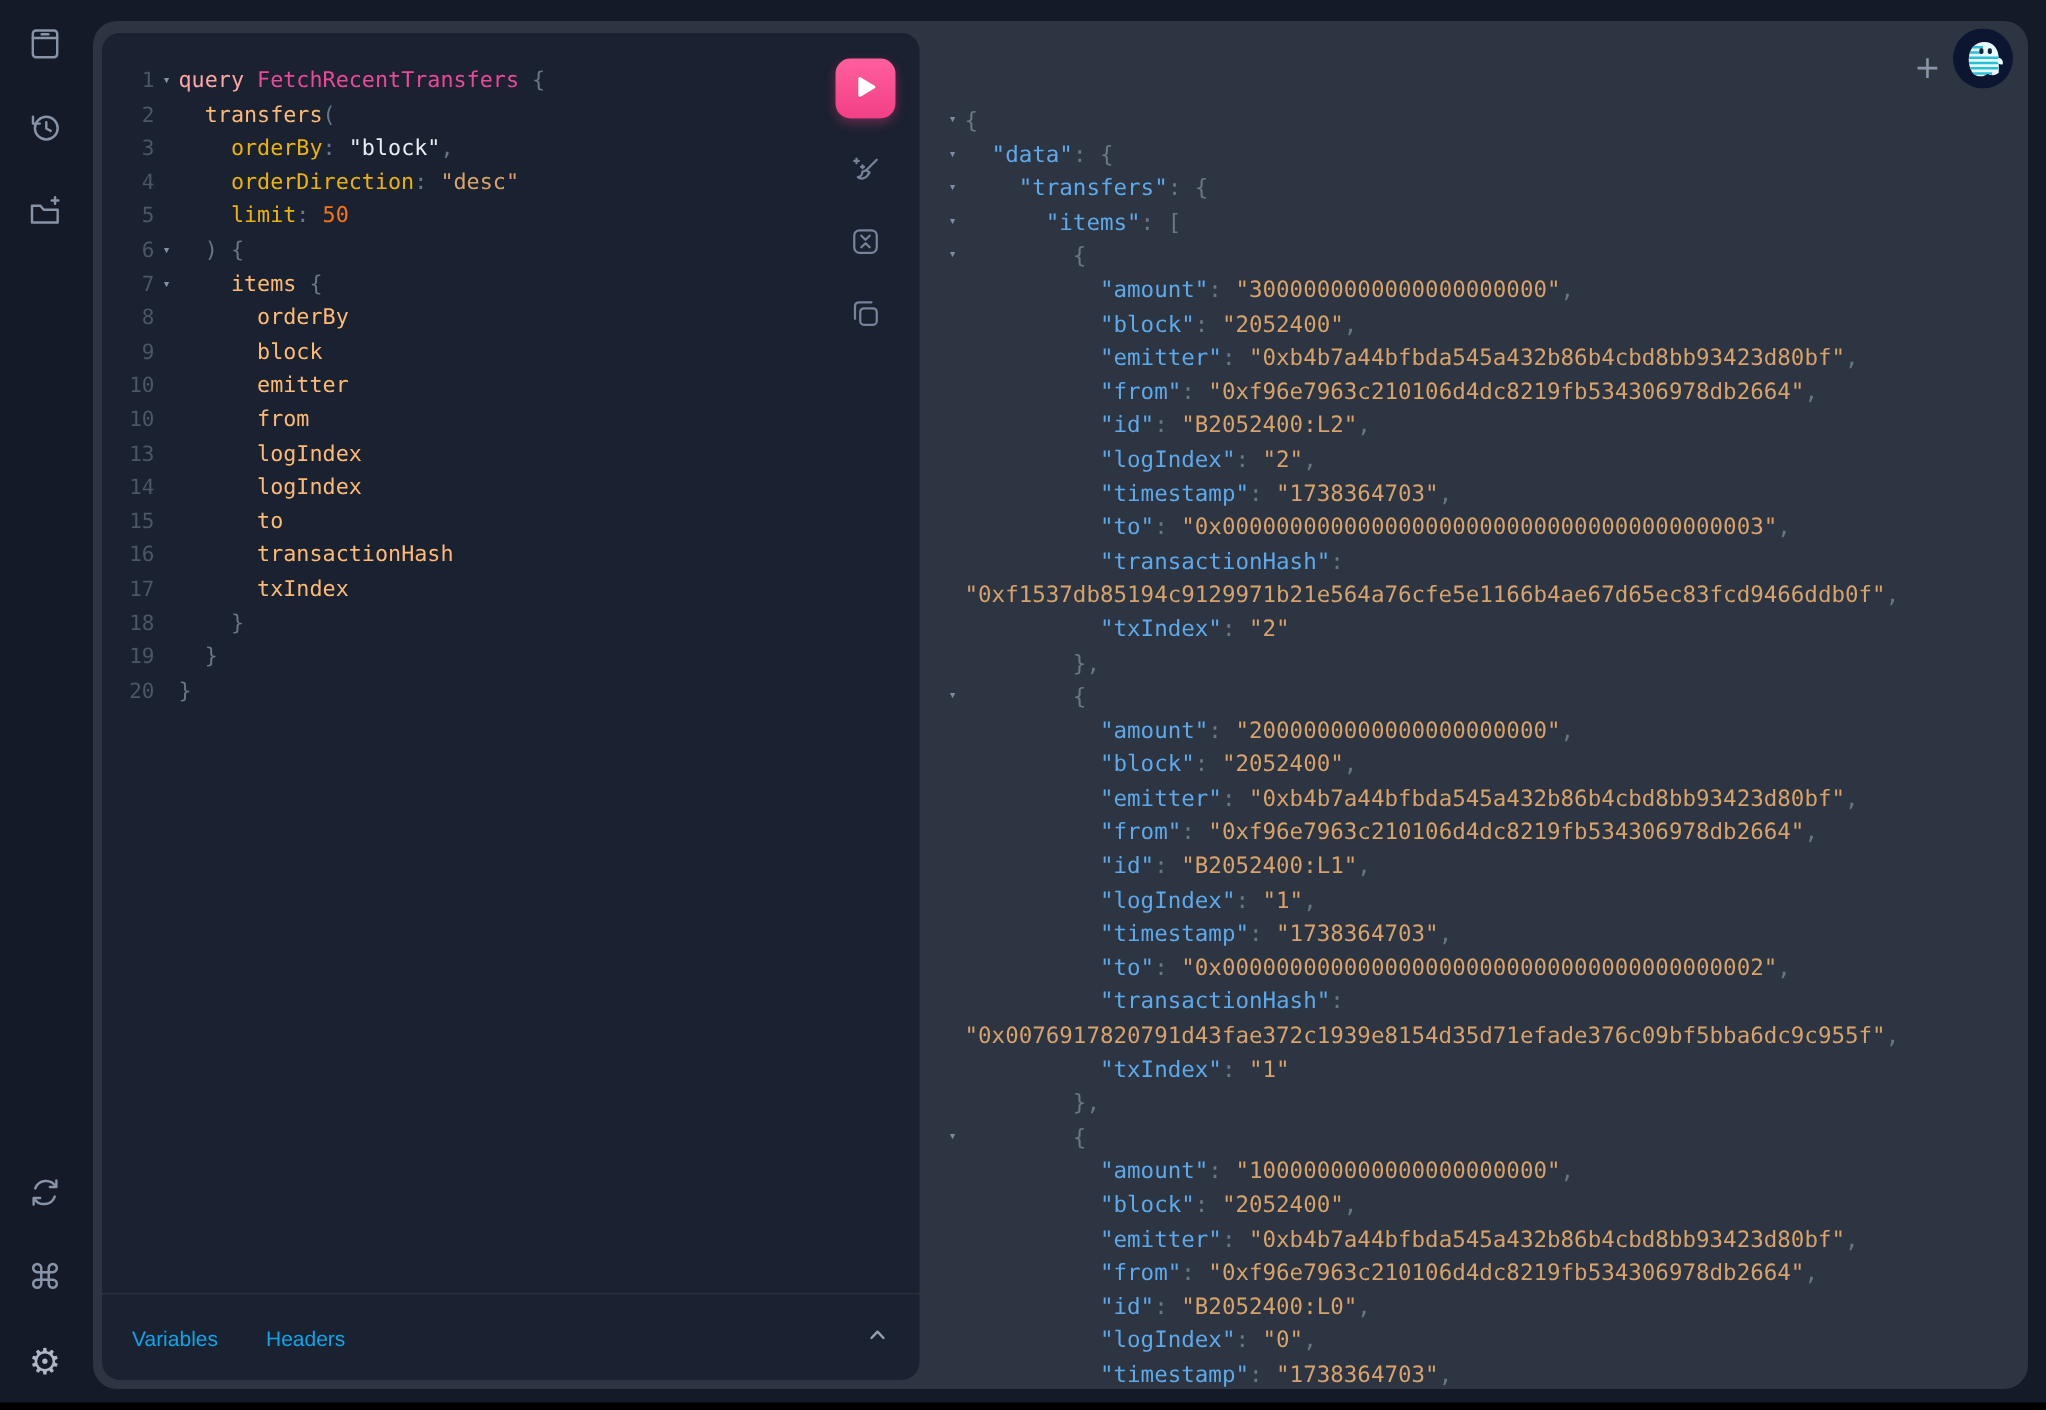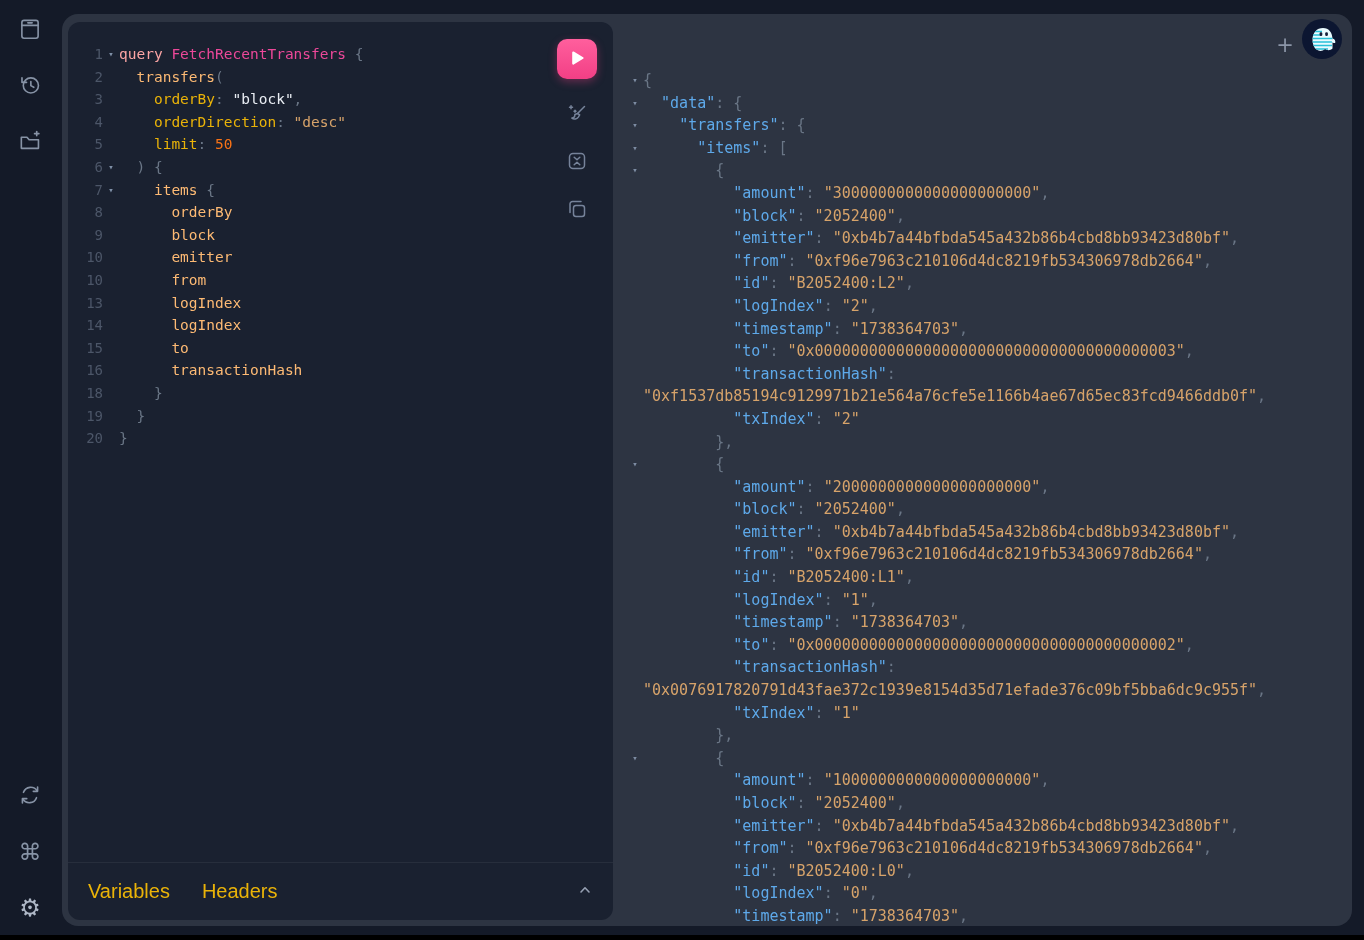--- a/index.html
+++ b/index.html
@@ -74,21 +74,21 @@
   .tool-copy     { top:176px; }
 
   
   .editor-footer {
     position:absolute; left:0; right:0; bottom:0; height:58px;
     border-top:1px solid rgba(255,255,255,.06);
     display:flex; align-items:center; padding:0 20px;
     font-family:"Liberation Sans", sans-serif;
   }
   .footer-tab {
-    color:#eab308; font-size:20px; margin-right:32px;
+    color:#0ea5e9; font-size:14px; margin-right:32px;
     background:none; border:none; padding:0; cursor:pointer;
     font-family:inherit;
   }
   .footer-chevron { margin-left:auto; color:#96a0b2; cursor:pointer; background:none; border:none; padding:0; display:flex; }
 
   
   .response-panel { position:absolute; left:551px; top:0; right:0; bottom:0; overflow:hidden; }
   .response-code { position:absolute; top:55px; left:14px; right:4px; font-size:15px; }
   .response-code .fa { color:#7d8ca3; }
 
@@ -224,20 +224,25 @@
         </div>
         <div class="cl">
           <span class="ln">15</span>
           <span class="fa"></span>
           <pre class="code"><span class="tk-pnc">      </span><span class="tk-name">to</span></pre>
         </div>
         <div class="cl">
           <span class="ln">16</span>
           <span class="fa"></span>
           <pre class="code"><span class="tk-pnc">      </span><span class="tk-name">transactionHash</span></pre>
+        </div>
+        <div class="cl">
+          <span class="ln">17</span>
+          <span class="fa"></span>
+          <pre class="code"><span class="tk-pnc">      </span><span class="tk-name">txIndex</span></pre>
         </div>
         <div class="cl">
           <span class="ln">18</span>
           <span class="fa"></span>
           <pre class="code"><span class="tk-pnc">    }</span></pre>
         </div>
         <div class="cl">
           <span class="ln">19</span>
           <span class="fa"></span>
           <pre class="code"><span class="tk-pnc">  }</span></pre>

